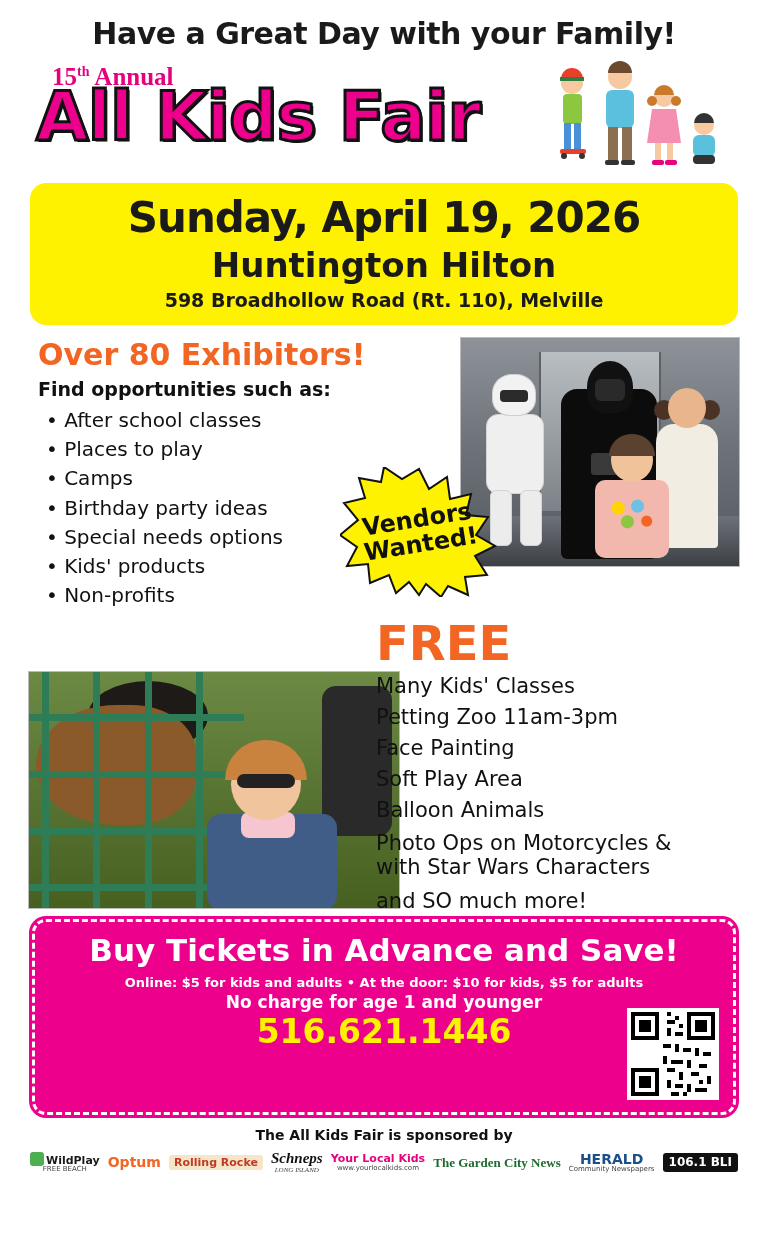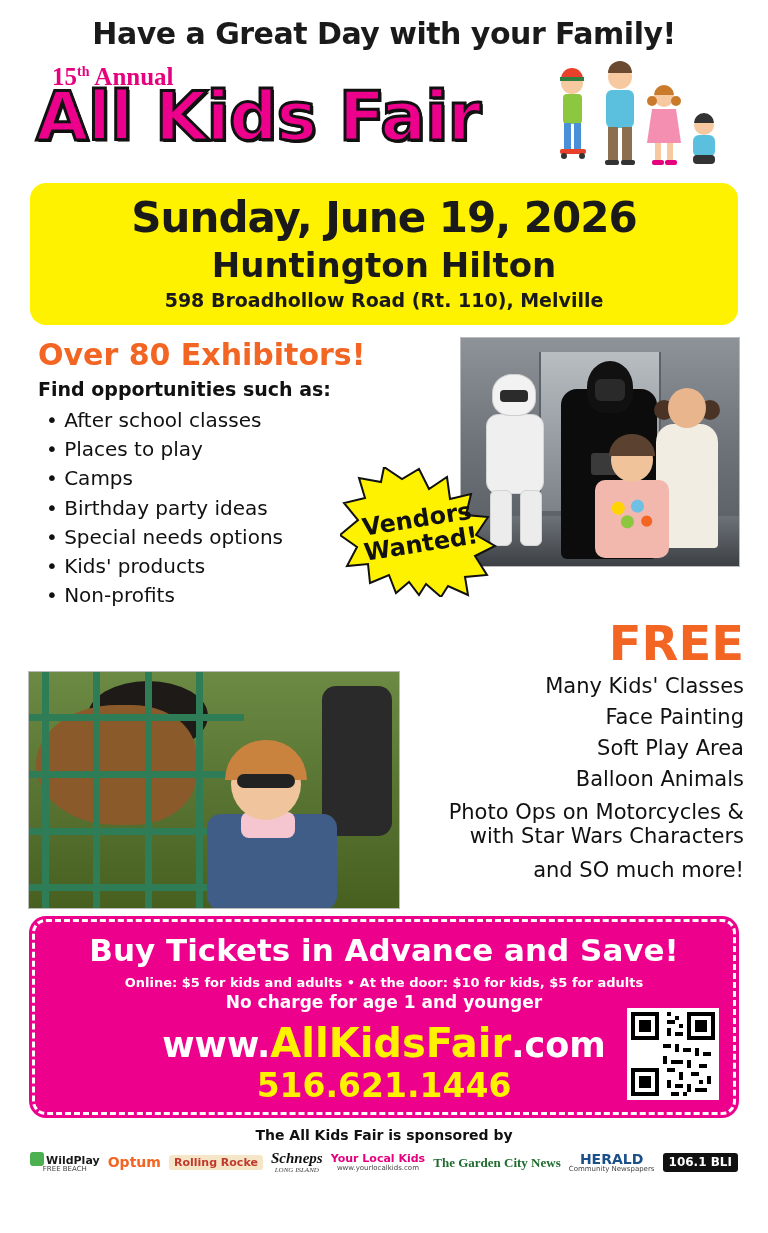--- a/index.html
+++ b/index.html
@@ -233,21 +233,21 @@
     background:#3f5d87;border-radius:14px;}
   .child .scarf{position:absolute;left:44px;top:64px;width:54px;height:26px;
     background:#f5c6cf;border-radius:8px;}
   .adult-arm{position:absolute;right:2%;top:6%;width:70px;height:150px;
     background:#2a2a2a;border-radius:14px;}
 
   .free-col {
     position: absolute;
     right: 0px; top: 0px;
     width: 368px;
-    text-align: right;
+    text-align: left;
   }
   .free-title {
     color: #f26522;
     font-size: 48px; font-weight: bold;
     font-family: "DejaVu Sans", sans-serif;
     line-height: 1;
   }
   .free-list div {
     font-size: 21px; color: #111; margin-top: 7px;
     font-family: "DejaVu Sans", sans-serif;
@@ -373,21 +373,21 @@
       <rect x="119" y="103" width="12" height="5" rx="2" fill="#e6007e"></rect>
 
       <circle cx="158" cy="68" r="10" fill="#f6c9a0"></circle>
       <path d="M148 66 a10 10 0 0 1 20 0 z" fill="#333"></path>
       <rect x="147" y="78" width="22" height="22" rx="6" fill="#5bc0de"></rect>
       <rect x="147" y="98" width="22" height="9" rx="4" fill="#333"></rect>
     </svg>
   </div>
 
   <div class="date-box">
-    <div class="date-line1">Sunday, June 19, 2026</div>
+    <div class="date-line1">Sunday, April 19, 2026</div>
     <div class="date-line3">Huntington Hilton</div>
     <div class="date-line4">598 Broadhollow Road (Rt. 110), Melville</div>
   </div>
 
   <div class="mid">
     <div class="exhibitors-title">Over 80 Exhibitors!</div>
     <div class="find-label">Find opportunities such as:</div>
     <ul class="bullets">
       <li>After school classes</li>
       <li>Places to play</li>
@@ -462,37 +462,35 @@
         <div class="head"></div>
           <div class="hair"></div>
           <div class="glasses"></div>
       </div>
     </div>
 
     <div class="free-col">
       <div class="free-title">FREE</div>
       <div class="free-list">
         <div>Many Kids' Classes</div>
+        <div>Petting Zoo 11am-3pm</div>
         <div>Face Painting</div>
         <div>Soft Play Area</div>
         <div>Balloon Animals</div>
         <div class="two-line" style="margin-top:10px">Photo Ops on Motorcycles &amp;</div>
         <div class="two-line" style="margin-top:0">with Star Wars Characters</div>
         <div style="margin-top:10px">and SO much more!</div>
       </div>
     </div>
   </div>
 
   <div class="ticket-box">
     <div class="ticket-head">Buy Tickets in Advance and Save!</div>
     <div class="ticket-line">Online: $5 for kids and adults • At the door: $10 for kids, $5 for adults</div>
     <div class="ticket-line2">No charge for age 1 and younger</div>
-    <div class="website">
-      <span>www.</span><span class="mid-word">AllKidsFair</span><span>.com</span>
-    </div>
     <div class="phone">516.621.1446</div>
 
     <div class="qr">
       <svg class="qr-inner" viewBox="0 0 21 21" shape-rendering="crispEdges">
         <rect width="21" height="21" fill="#fff"></rect>
         <g fill="#000">
           <rect x="0" y="0" width="7" height="1"></rect>
             <rect x="0" y="6" width="7" height="1"></rect>
           <rect x="0" y="0" width="1" height="7"></rect>
             <rect x="6" y="0" width="1" height="7"></rect>

